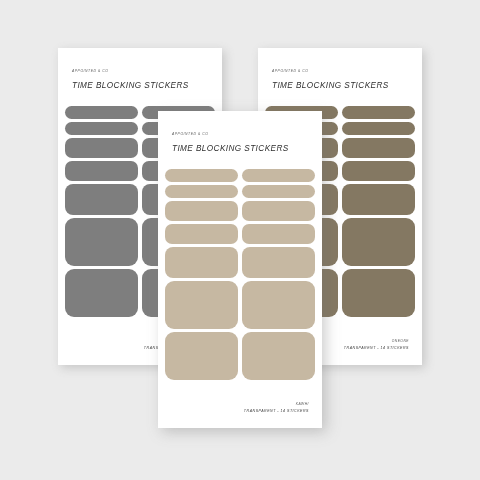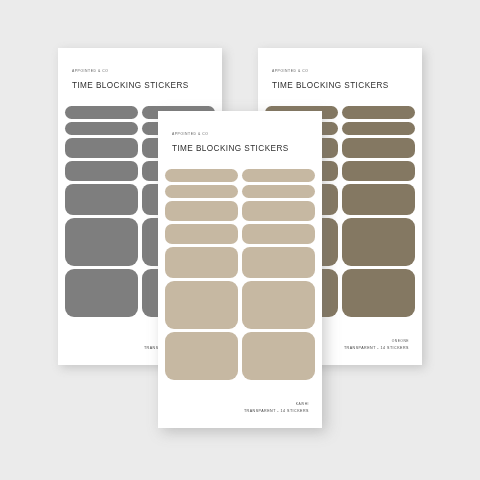--- a/index.html
+++ b/index.html
@@ -20,20 +20,21 @@
     height: 480px;
     background: #ebebeb;
   }
 
   
   .sheet {
     position: absolute;
     background: #ffffff;
     box-sizing: border-box;
     overflow: hidden;
+    font-style: italic;
   }
   .sheet-left {
     left: 58px;
     top: 48px;
     width: 164px;
     height: 317px;
     box-shadow: 3px 3px 9px rgba(120,120,120,0.30);
     z-index: 1;
   }
   .sheet-right {

